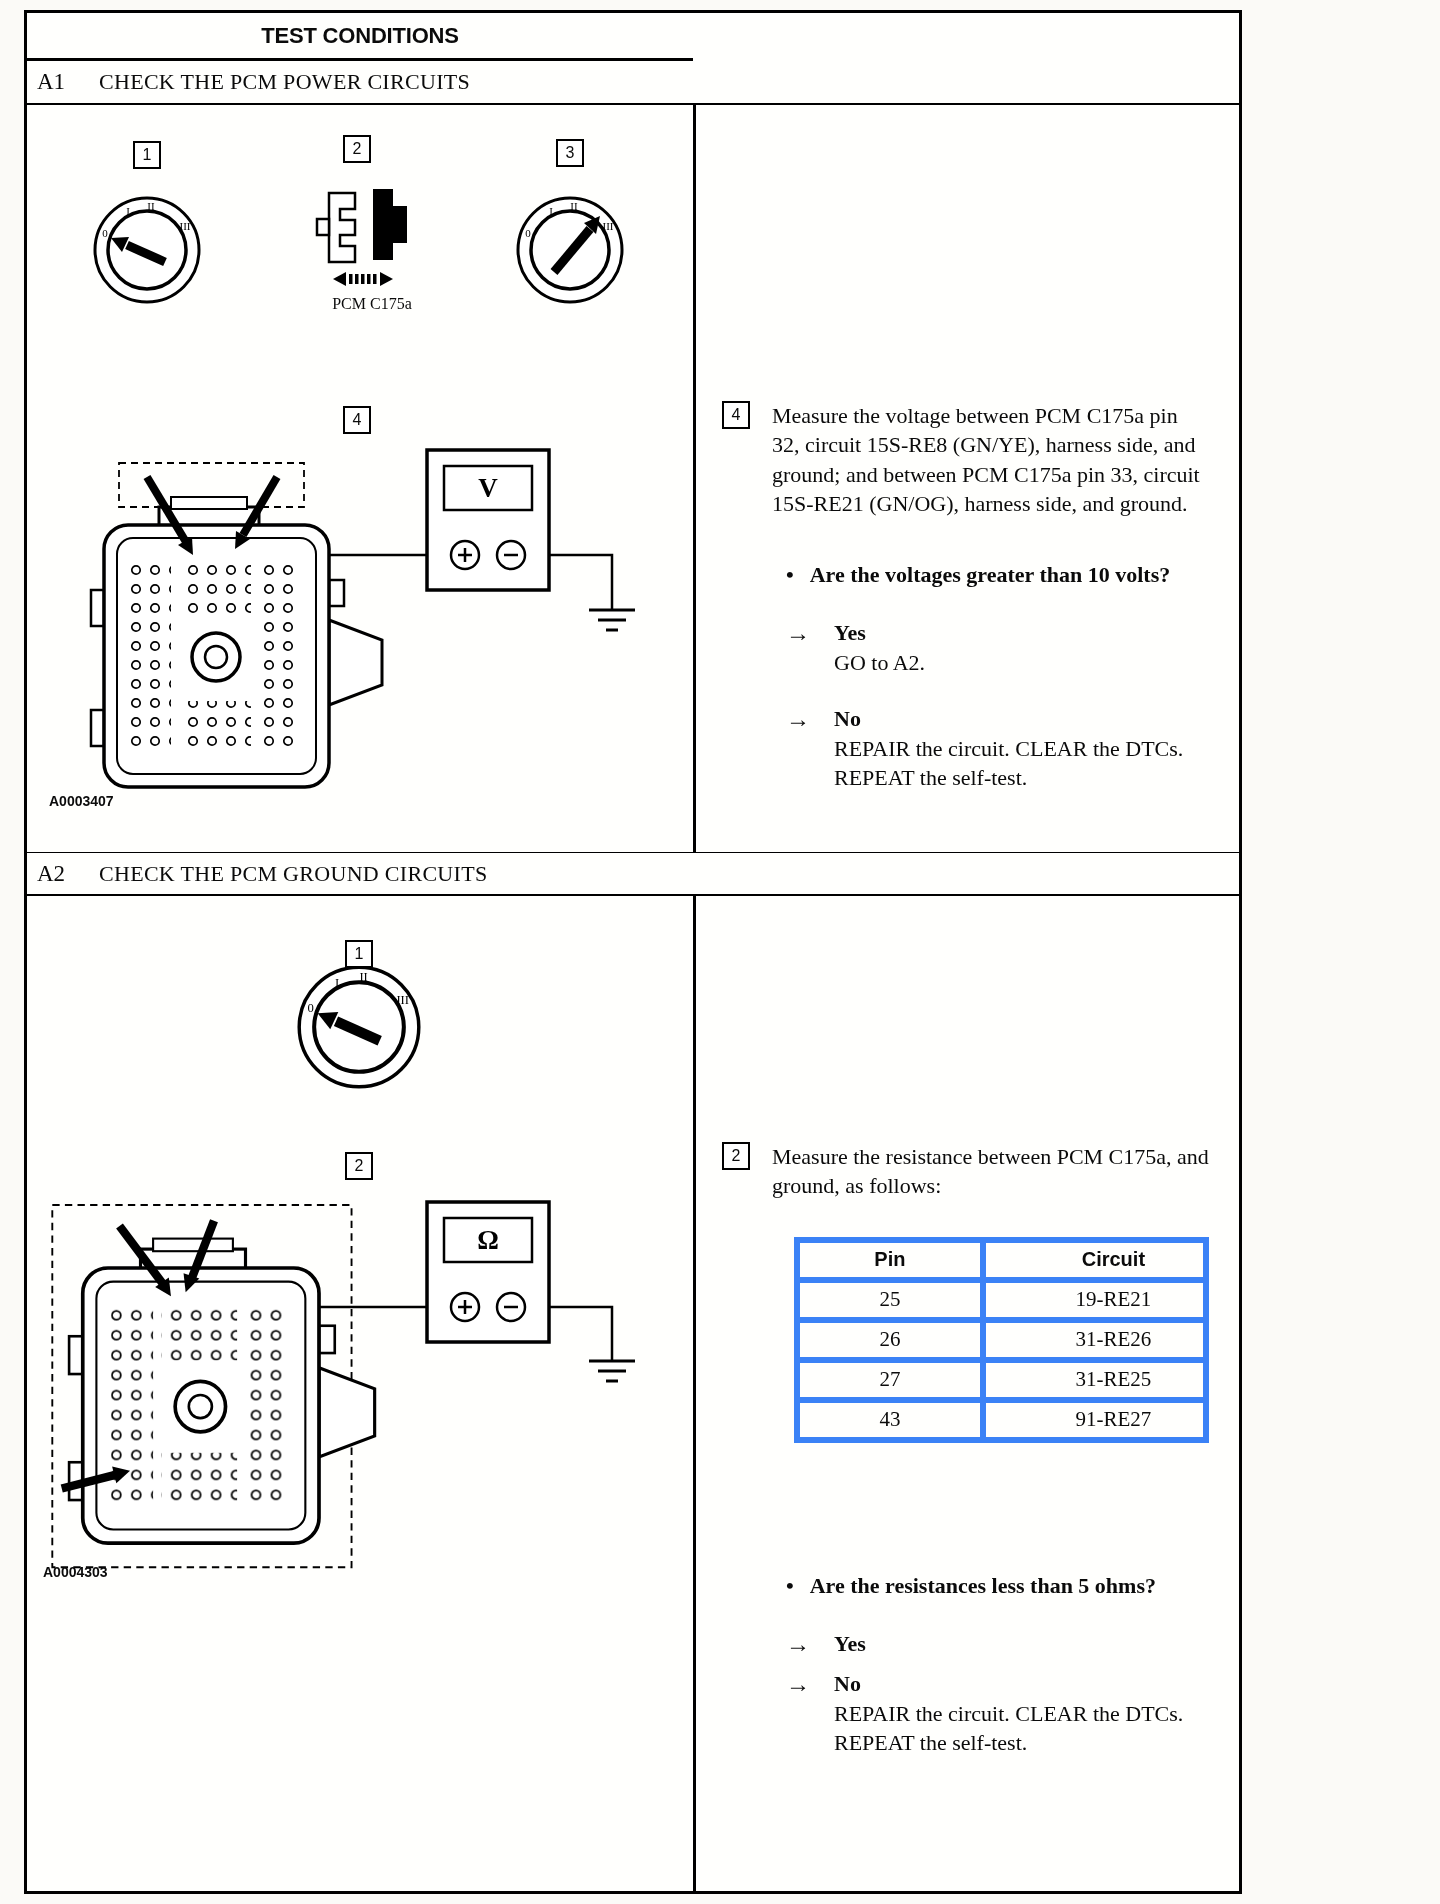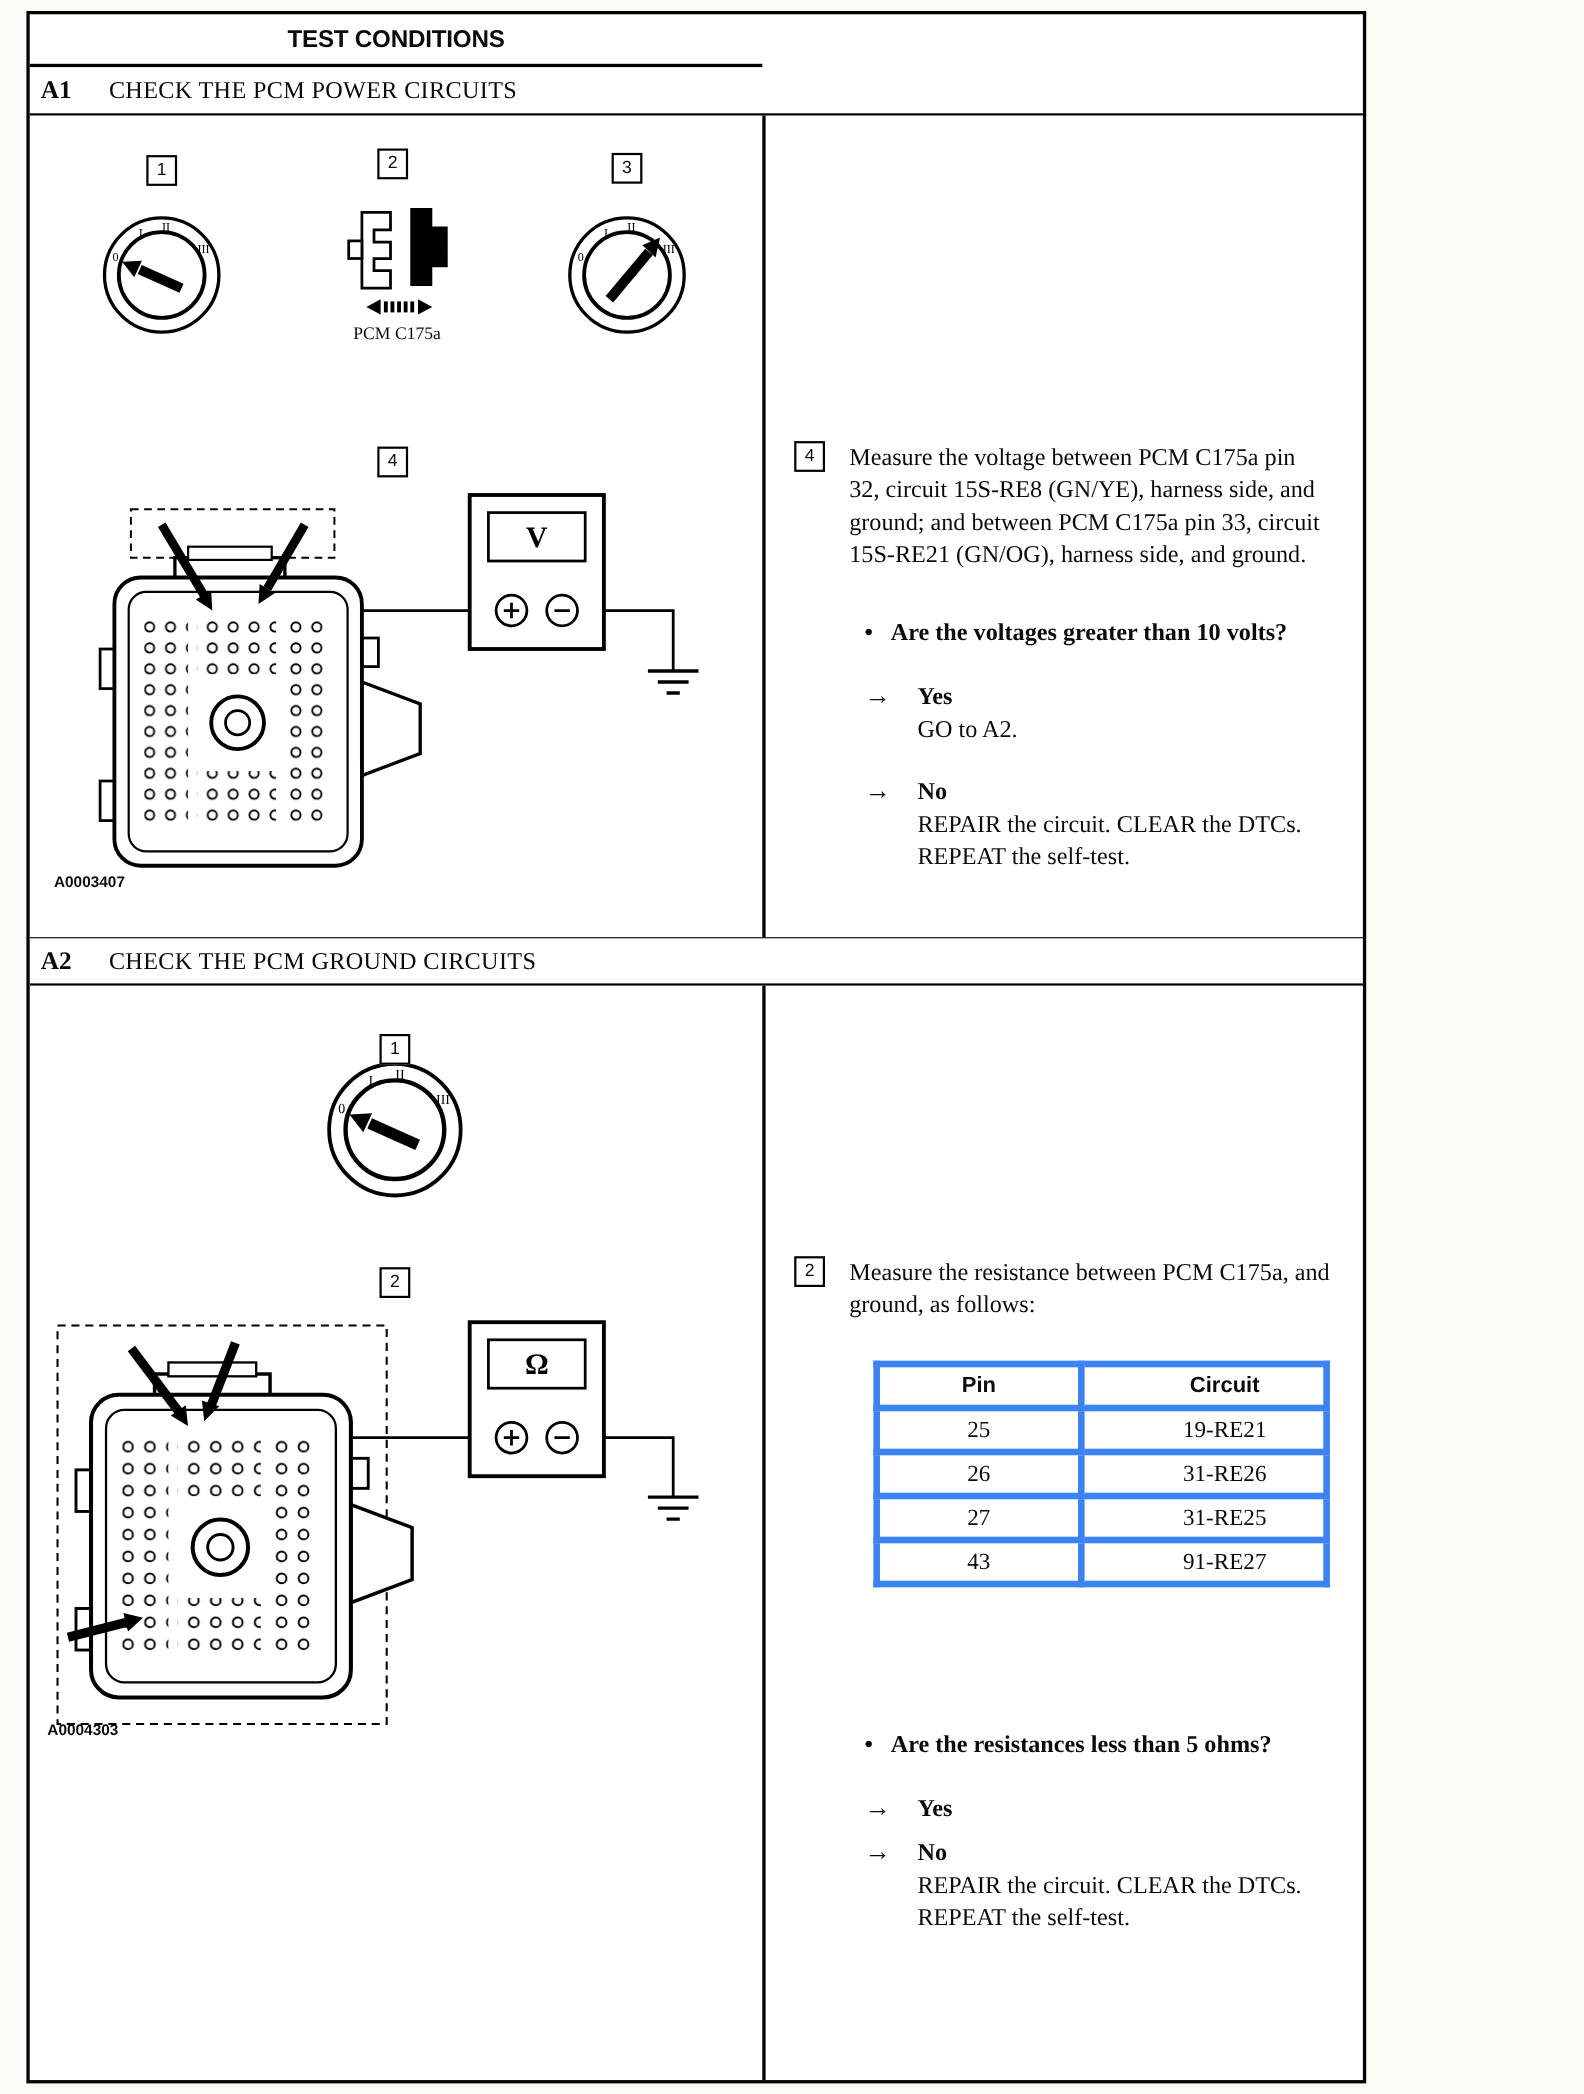--- a/index.html
+++ b/index.html
@@ -13,21 +13,21 @@
           grid-template-rows:48px 44px 747px 44px auto; }
 
   .hdr { display:flex; align-items:center; justify-content:center;
          font-family:"Liberation Sans", sans-serif; font-weight:bold; font-size:22px;
          border-bottom:3px solid #000; letter-spacing:-0.2px; }
   .hdr-right { border-left:3px solid #000; }
 
   .sec-title { grid-column:1 / 3; display:flex; align-items:center;
                border-bottom:2px solid #000; padding-left:10px; font-size:22px; }
   .sec-a2 { border-top:1px solid #000; }
-  .sec-id { font-weight:bold; width:62px; font-size:23px; }
+  .sec-id { font-weight:normal; width:62px; font-size:23px; }
   .sec-name { letter-spacing:0.3px; }
 
   .left-cell { position:relative; overflow:hidden; }
   .right-cell { border-left:3px solid #000; position:relative; overflow:hidden; }
   .a1-right { padding:296px 30px 0 26px; }
   .a2-right { padding:246px 30px 0 26px; }
 
   .badge { width:28px; height:28px; border:2px solid #000; background:#fff;
            font-family:"Liberation Sans", sans-serif; font-size:16px;
            display:flex; align-items:center; justify-content:center; flex:0 0 28px; }
@@ -48,21 +48,21 @@
 
   .pin-table { margin:36px 0 0 72px; border-collapse:collapse; border:3px solid #000;
                font-size:21px; }
   .pin-table th, .pin-table td { border:6px solid #3b82f6; text-align:center; height:40px; }
   .pin-table th { font-family:"Liberation Sans", sans-serif; font-weight:bold;
                   font-size:20px; width:265px; }
   .pin-table th + th, .pin-table td + td { width:285px;padding-left:38px; }
 
   .q-row.a2q { margin-top:130px; }
 
-  .pcm-label { position:absolute; left:270px; top:190px; width:128px; text-align:center;
+  .pcm-label { position:absolute; left:281px; top:190px; width:128px; text-align:center;
                font-size:16px; }
   .fig-label { position:absolute; font-family:"Liberation Sans", sans-serif;
                font-weight:bold; font-size:14px; }
   .fig-a1 { left:22px; top:688px; }
   .fig-a2 { left:16px; top:668px; }
 
   svg.art { position:absolute; left:0; top:0; }
   svg text.swl { font-family:"Liberation Serif", serif; font-size:11px; text-anchor:middle; }
   svg text.meter-letter { font-family:"Liberation Serif", serif; font-size:27px;
                           font-weight:bold; text-anchor:middle; }

